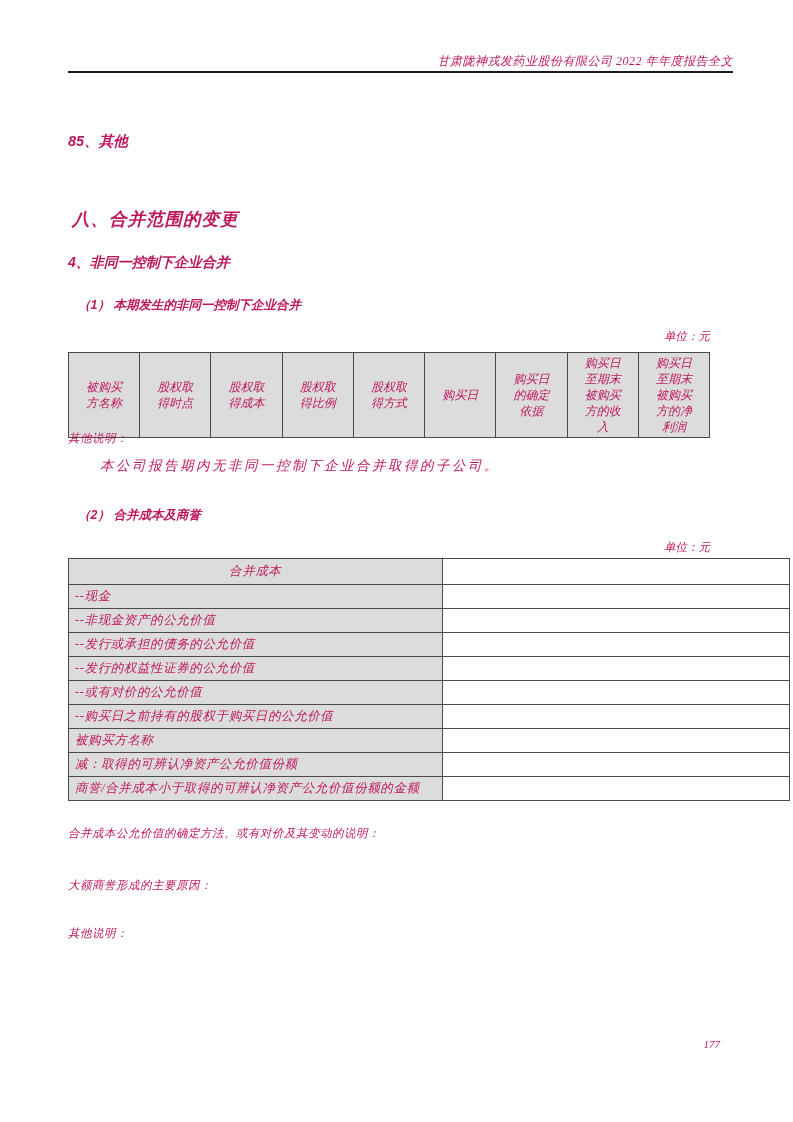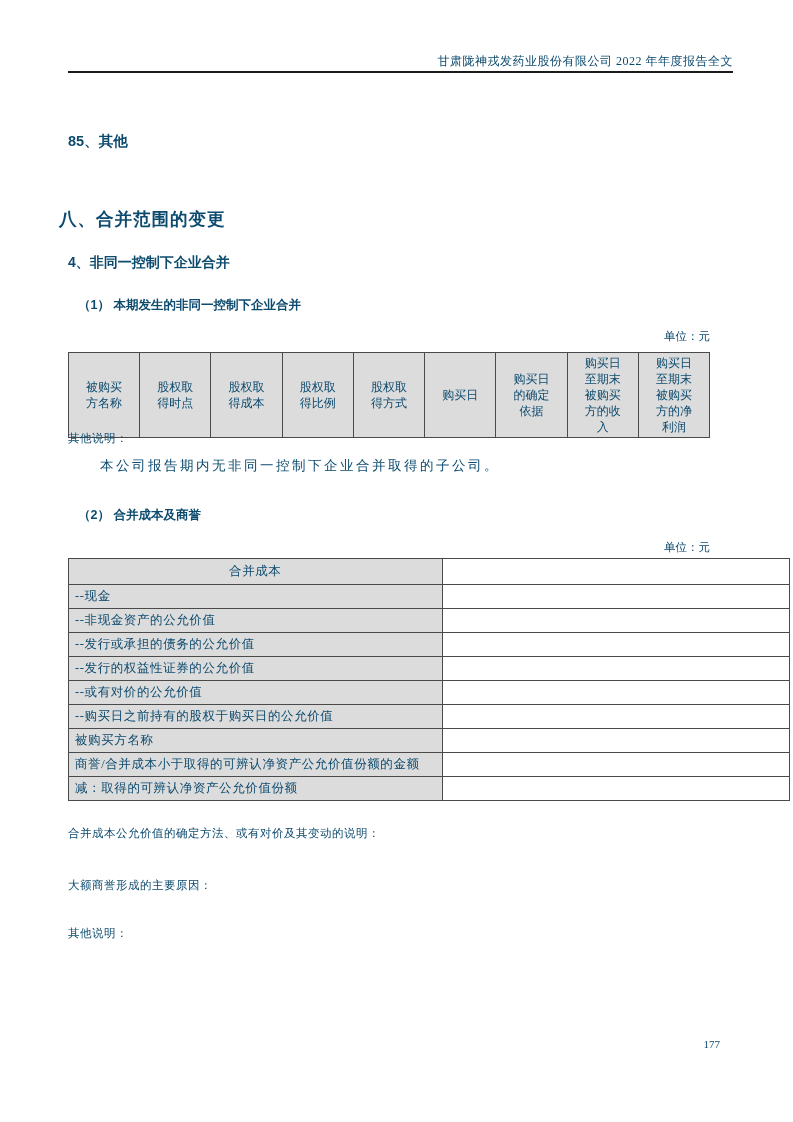--- a/index.html
+++ b/index.html
@@ -2,40 +2,41 @@
 <html><head>
 <meta charset="utf-8">
 <style>
   html,body{margin:0;padding:0;background:#888;}
   .page{
     position:relative;
     width:793px;height:1122px;
     background:#ffffff;
     margin:0 auto;
     font-family:"Liberation Serif","DejaVu Serif",serif;
-    color:#0c4a6e;
+    color:#be185d;
     overflow:hidden;
+    font-style:italic;
   }
   
   .hdr-text{
     position:absolute;top:53px;left:68px;width:665px;
     text-align:right;font-size:12px;letter-spacing:0.5px;
   }
   .hdr-rule{
     position:absolute;top:71px;left:68px;width:665px;height:2px;
     background:#1a1a1a;
   }
   
   .h-85{
     position:absolute;top:132px;left:68px;
     font-family:"Liberation Sans","DejaVu Sans",sans-serif;
     font-weight:bold;font-size:14.5px;
   }
   .h-8{
-    position:absolute;top:207px;left:59px;
+    position:absolute;top:207px;left:72px;
     font-family:"Liberation Sans","DejaVu Sans",sans-serif;
     font-weight:bold;font-size:17.5px;letter-spacing:1px;
   }
   .h-8-1{
     position:absolute;top:254px;left:68px;
     font-family:"Liberation Sans","DejaVu Sans",sans-serif;
     font-weight:bold;font-size:14px;
   }
   .h-item{
     position:absolute;left:78px;
@@ -167,25 +168,25 @@
     </tr>
     <tr>
       <td class="cat">--购买日之前持有的股权于购买日的公允价值</td>
       <td class="val"></td>
     </tr>
     <tr>
       <td class="cat">被购买方名称</td>
       <td class="val"></td>
     </tr>
     <tr>
-      <td class="cat">商誉/合并成本小于取得的可辨认净资产公允价值份额的金额</td>
+      <td class="cat">减：取得的可辨认净资产公允价值份额</td>
       <td class="val"></td>
     </tr>
     <tr>
-      <td class="cat">减：取得的可辨认净资产公允价值份额</td>
+      <td class="cat">商誉/合并成本小于取得的可辨认净资产公允价值份额的金额</td>
       <td class="val"></td>
     </tr>
   </tbody>
     </table>
 
   <div class="note note-fv">合并成本公允价值的确定方法、或有对价及其变动的说明：</div>
   <div class="note note-gw">大额商誉形成的主要原因：</div>
   <div class="note note-other-2">其他说明：</div>
 
   <div class="page-num">177</div>

